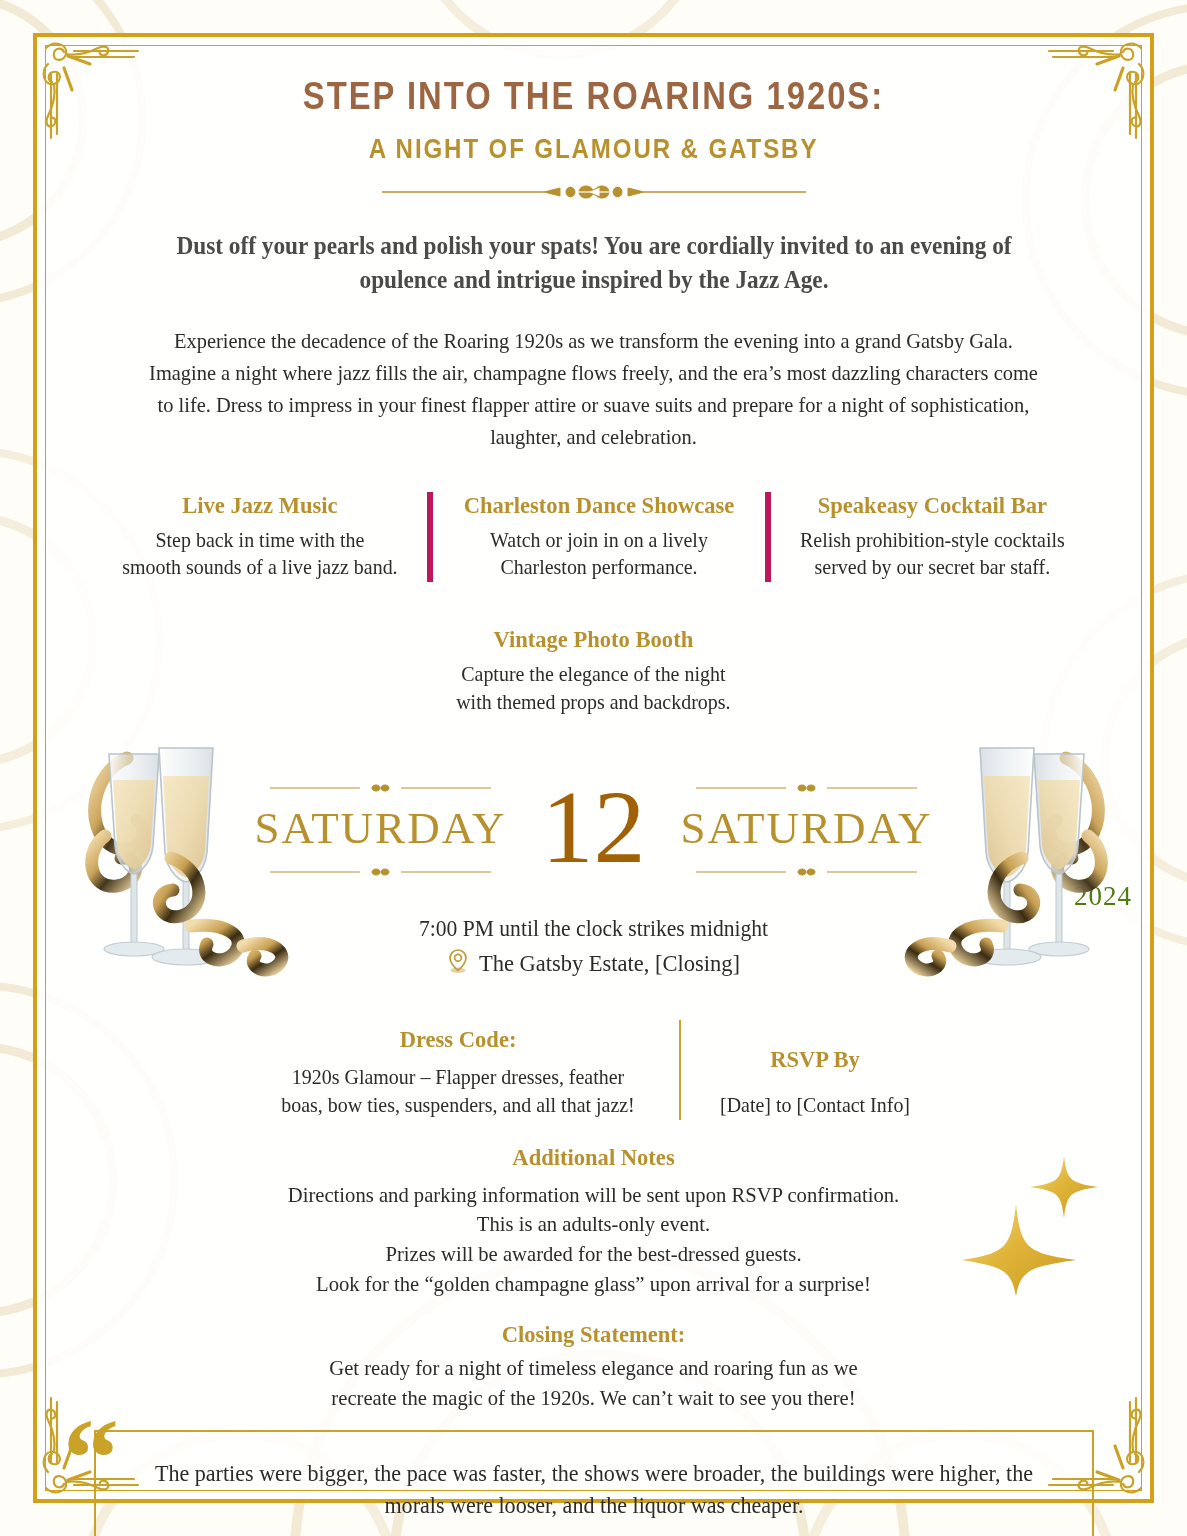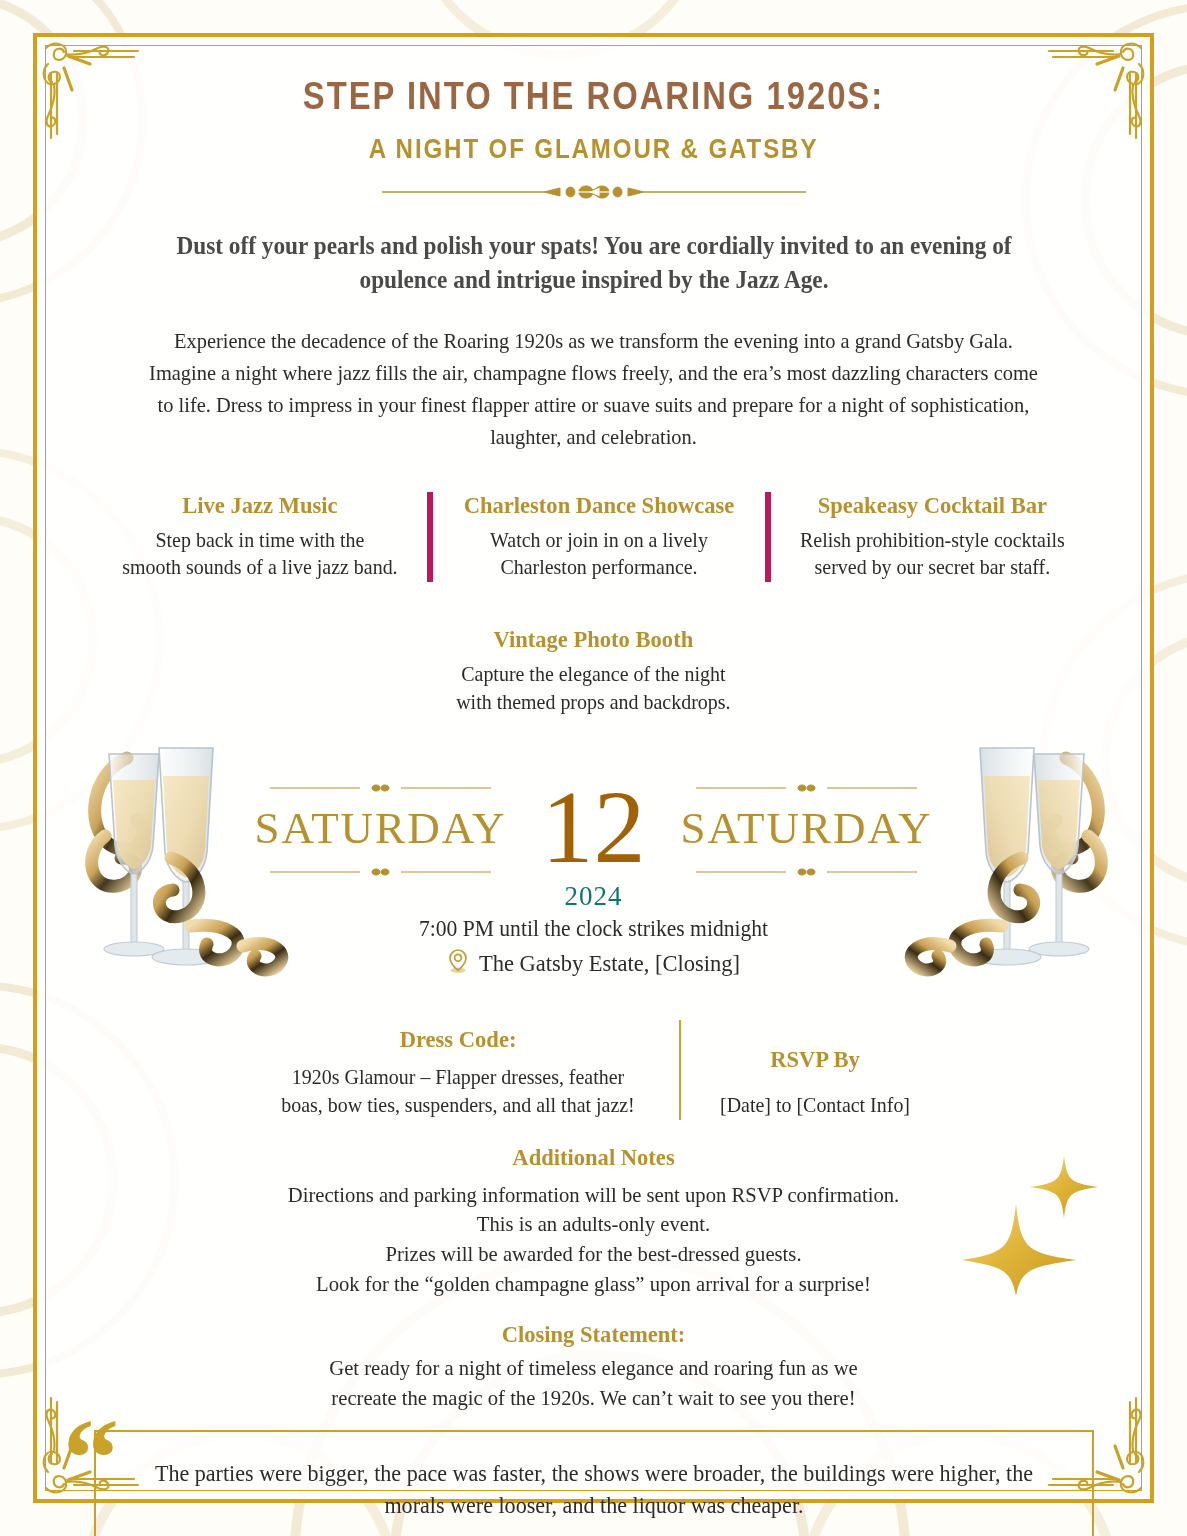--- a/index.html
+++ b/index.html
@@ -184,23 +184,24 @@
     font-family: "Liberation Serif", serif;
     font-size: 104px;
     line-height: 0.95;
     color: #a16207;
     font-weight: normal;
     padding: 0 18px;
   }
   .year {
     font-family: "Liberation Serif", serif;
     font-size: 27px;
-    color: #0f766e;
+    color: #4d7c0f;
     margin-top: 4px;
     letter-spacing: 1px;
+    text-align: right;
   }
   .time-line {
     font-size: 22.5px;
     color: #2b2b2b;
     margin-top: 4px;
     transform: scaleX(0.96);
   }
   .venue-line {
     font-size: 22.5px;
     color: #2b2b2b;

